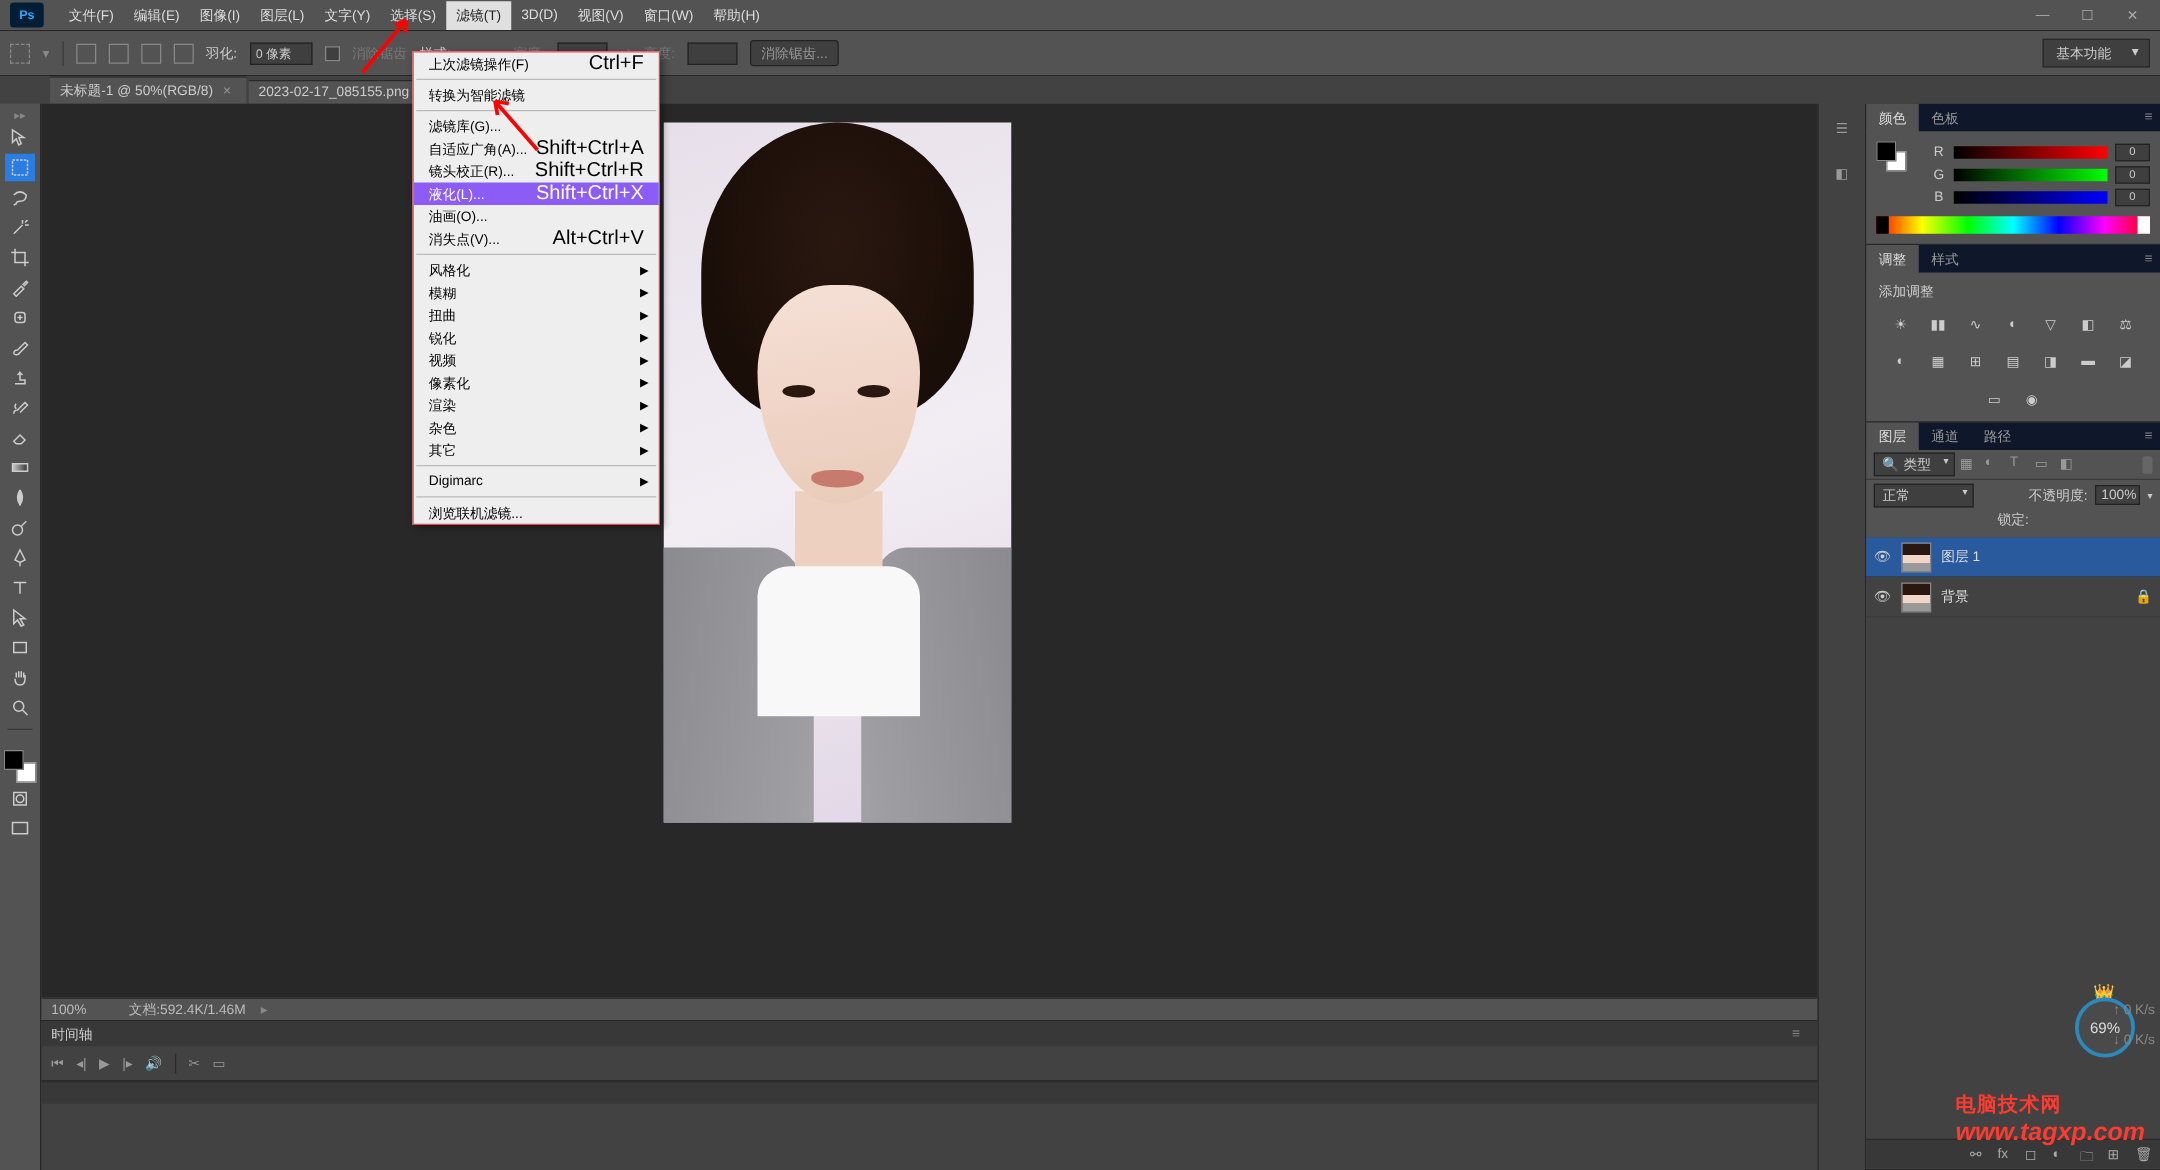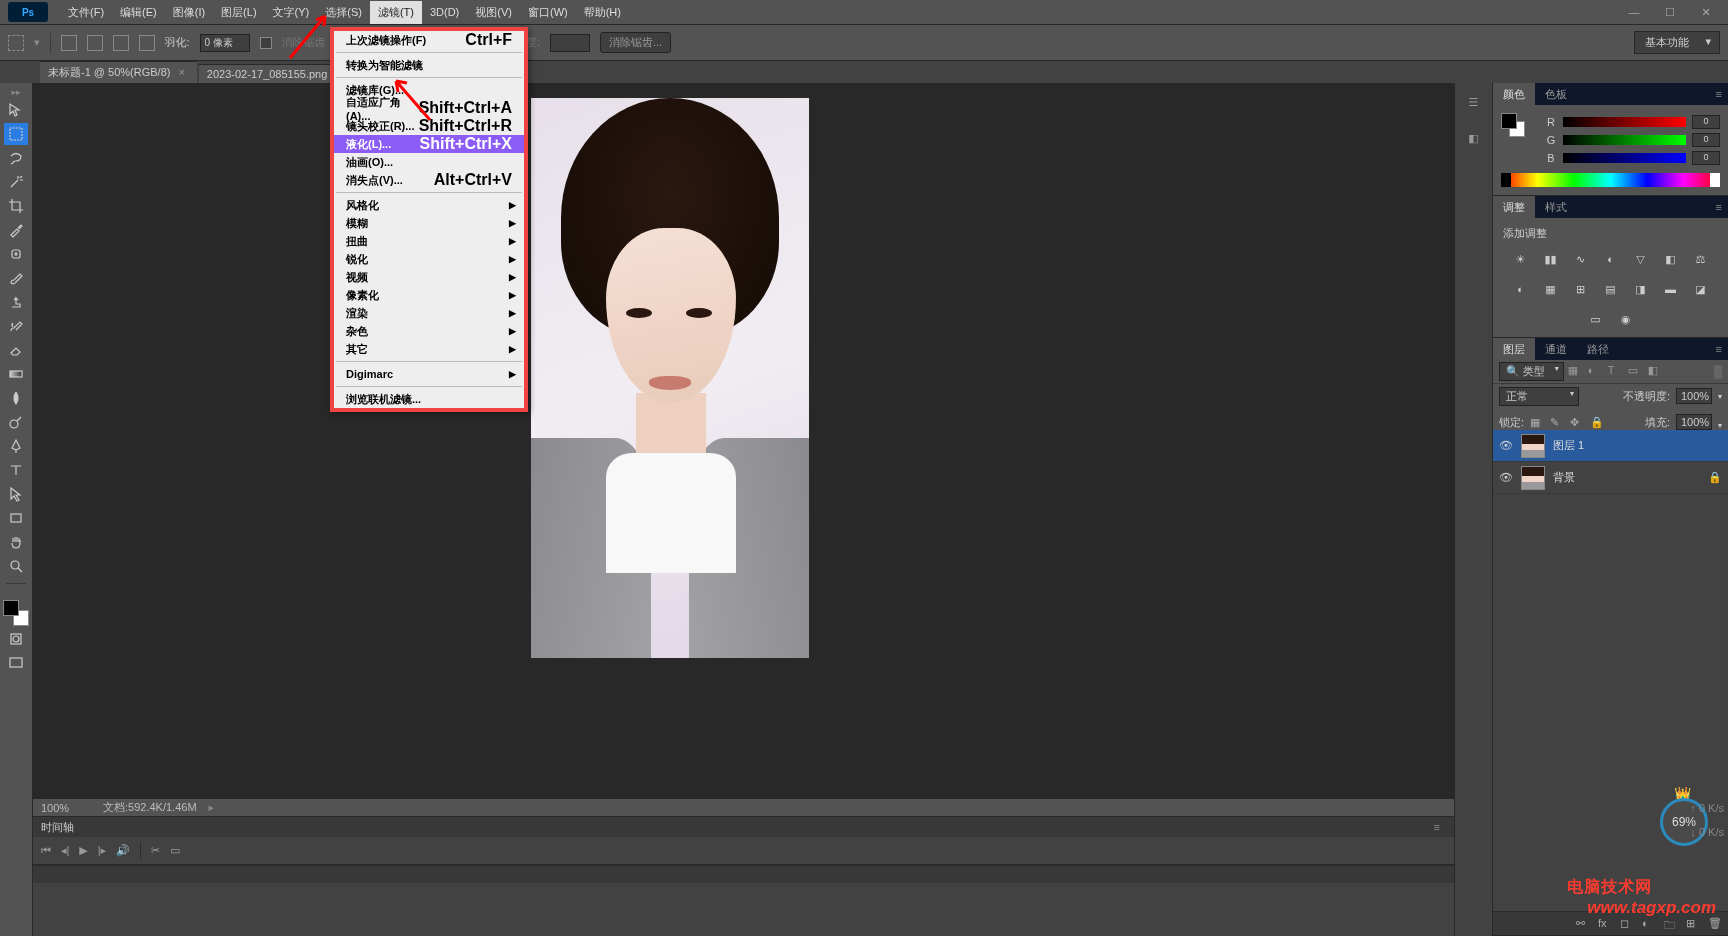--- a/index.html
+++ b/index.html
@@ -1,27 +1,27 @@
 <!DOCTYPE html>
 <html><head>
 <meta charset="utf-8">
 <style>
 * { margin: 0; padding: 0; box-sizing: border-box; font-family: "Microsoft YaHei", Arial, sans-serif; font-size: 11px; user-select: none; }
 body { background: #535353; color: #ccc; width: 1728px; height: 936px; overflow: hidden; position: relative; }
 
 
 .menubar { height: 25px; background: #535353; display: flex; align-items: center; padding: 0 8px; border-bottom: 1px solid #282828; }
-.ps-logo { width: 40px; height: 20px; background: #001e36; border-radius: 3px; display: flex; align-items: center; justify-content: center; color: #31a8ff; font-weight: bold; font-size: 10px; margin-right: 12px; }
+.ps-logo { width: 27px; height: 20px; background: #001e36; border-radius: 3px; display: flex; align-items: center; justify-content: center; color: #31a8ff; font-weight: bold; font-size: 10px; margin-right: 12px; }
 .menu-item { padding: 4px 8px; color: #ddd; cursor: pointer; }
 .menu-item.active { background: #e0e0e0; color: #222; }
 .window-controls { margin-left: auto; display: flex; gap: 8px; }
 .win-btn { width: 28px; height: 18px; display: flex; align-items: center; justify-content: center; color: #aaa; }
 
 
-.dropdown { position: absolute; top: 27px; left: 330px; width: 198px; background: #eeeeee; border: 4px solid #ef4444; box-shadow: 2px 2px 6px rgba(0,0,0,0.4); z-index: 1000; color: #000; font-weight: bold; }
+.dropdown { position: absolute; top: 41px; left: 330px; width: 198px; background: #eeeeee; border: 1px solid #ef4444; box-shadow: 2px 2px 6px rgba(0,0,0,0.4); z-index: 1000; color: #000; }
 .dd-item { height: 18px; display: flex; align-items: center; padding: 0 12px; position: relative; cursor: pointer; }
 .dd-item.highlighted { background: #8b5cf6; color: #fff; }
 .dd-item .shortcut { margin-left: auto; font-size: 16px; }
 .dd-item .submenu-arrow { position: absolute; right: 8px; font-size: 9px; }
 .dd-sep { height: 1px; background: #bbb; margin: 3px 2px; }
 
 
 .optbar { height: 36px; background: #535353; display: flex; align-items: center; padding: 0 8px; border-bottom: 1px solid #282828; gap: 10px; }
 .opt-icon { width: 16px; height: 16px; border: 1px solid #888; }
 .opt-label { color: #ccc; font-size: 11px; }
@@ -116,39 +116,39 @@
 .layers-body { flex: 1; display: flex; flex-direction: column; }
 .layer-filter-row { height: 24px; display: flex; align-items: center; padding: 0 6px; gap: 4px; border-bottom: 1px solid #3a3a3a; }
 .layer-filter-sel { padding: 1px 18px 1px 6px; background: #3f3f3f; border: 1px solid #222; font-size: 10px; position: relative; }
 .layer-filter-sel::after { content: '▾'; position: absolute; right: 4px; font-size: 8px; }
 .filter-icon { width: 16px; height: 16px; color: #999; }
 .layer-blend-row { height: 24px; display: flex; align-items: center; padding: 0 6px; gap: 6px; font-size: 10px; }
 .blend-sel { width: 80px; padding: 1px 6px; background: #3f3f3f; border: 1px solid #222; position: relative; }
 .blend-sel::after { content: '▾'; position: absolute; right: 4px; font-size: 8px; }
 .opacity-label { margin-left: auto; }
 .opacity-val { width: 36px; padding: 1px 4px; background: #3f3f3f; border: 1px solid #222; }
-.layer-lock-row { height: 22px; display: flex; align-items: flex-end; padding: 0 6px; gap: 6px; font-size: 10px; }
+.layer-lock-row { height: 22px; display: flex; align-items: center; padding: 0 6px; gap: 6px; font-size: 10px; flex-direction: column; }
 .lock-icon { width: 14px; height: 14px; color: #aaa; }
 .layer-list { flex: 1; background: #424242; }
 .layer-row { height: 32px; display: flex; align-items: center; padding: 0 6px; gap: 8px; border-bottom: 1px solid #3a3a3a; }
 .layer-row.selected { background: #2a5a9e; }
 .layer-eye { width: 14px; height: 14px; color: #ccc; }
 .layer-thumb { width: 24px; height: 24px; background: #ddd; border: 1px solid #888; }
 .layer-thumb.portrait-thumb { background: linear-gradient(#2a1810 40%, #f0d5c8 40%, #f0d5c8 70%, #999 70%); }
 .layer-name { color: #ddd; font-size: 11px; }
 .layer-lock-ind { margin-left: auto; color: #aaa; }
 .layers-footer { height: 24px; display: flex; align-items: center; justify-content: flex-end; padding: 0 6px; gap: 8px; border-top: 1px solid #2a2a2a; background: #383838; }
 .lf-icon { width: 14px; height: 14px; color: #aaa; }
 
 
 .watermark { position: absolute; bottom: 18px; right: 12px; display: flex; align-items: center; z-index: 500; }
 .tag-box { background: #1a6dd8; color: #fff; font-weight: 900; font-size: 42px; letter-spacing: 2px; padding: 10px 18px; border-radius: 10px; font-family: Arial; }
 .tag-text { display: flex; flex-direction: column; margin-left: 6px; }
 .tag-cn { color: #ff3b30; font-size: 16px; font-weight: bold; letter-spacing: 1px; }
-.tag-url { color: #ff3b30; font-size: 17px; font-weight: bold; font-style: italic; margin-left: 20px; }
+.tag-url { color: #ff3b30; font-size: 20px; font-weight: bold; font-style: italic; }
 .speed-badge { position: absolute; right: 20px; bottom: 90px; width: 48px; height: 48px; border-radius: 50%; border: 3px solid #2b8abd; background: #4a4a4a; display: flex; align-items: center; justify-content: center; color: #ddd; font-size: 12px; z-index: 400; }
 .speed-label { position: absolute; right: 4px; bottom: 98px; font-size: 9px; color: #888; z-index: 400; display: flex; flex-direction: column; gap: 12px; }
 .crown-icon { position: absolute; right: 36px; bottom: 134px; color: #f4c430; font-size: 14px; z-index: 400; }
 </style>
 </head>
 <body>
 
 <div class="menubar">
   <div class="ps-logo">Ps</div>
   <div class="menu-item">文件(F)</div>

